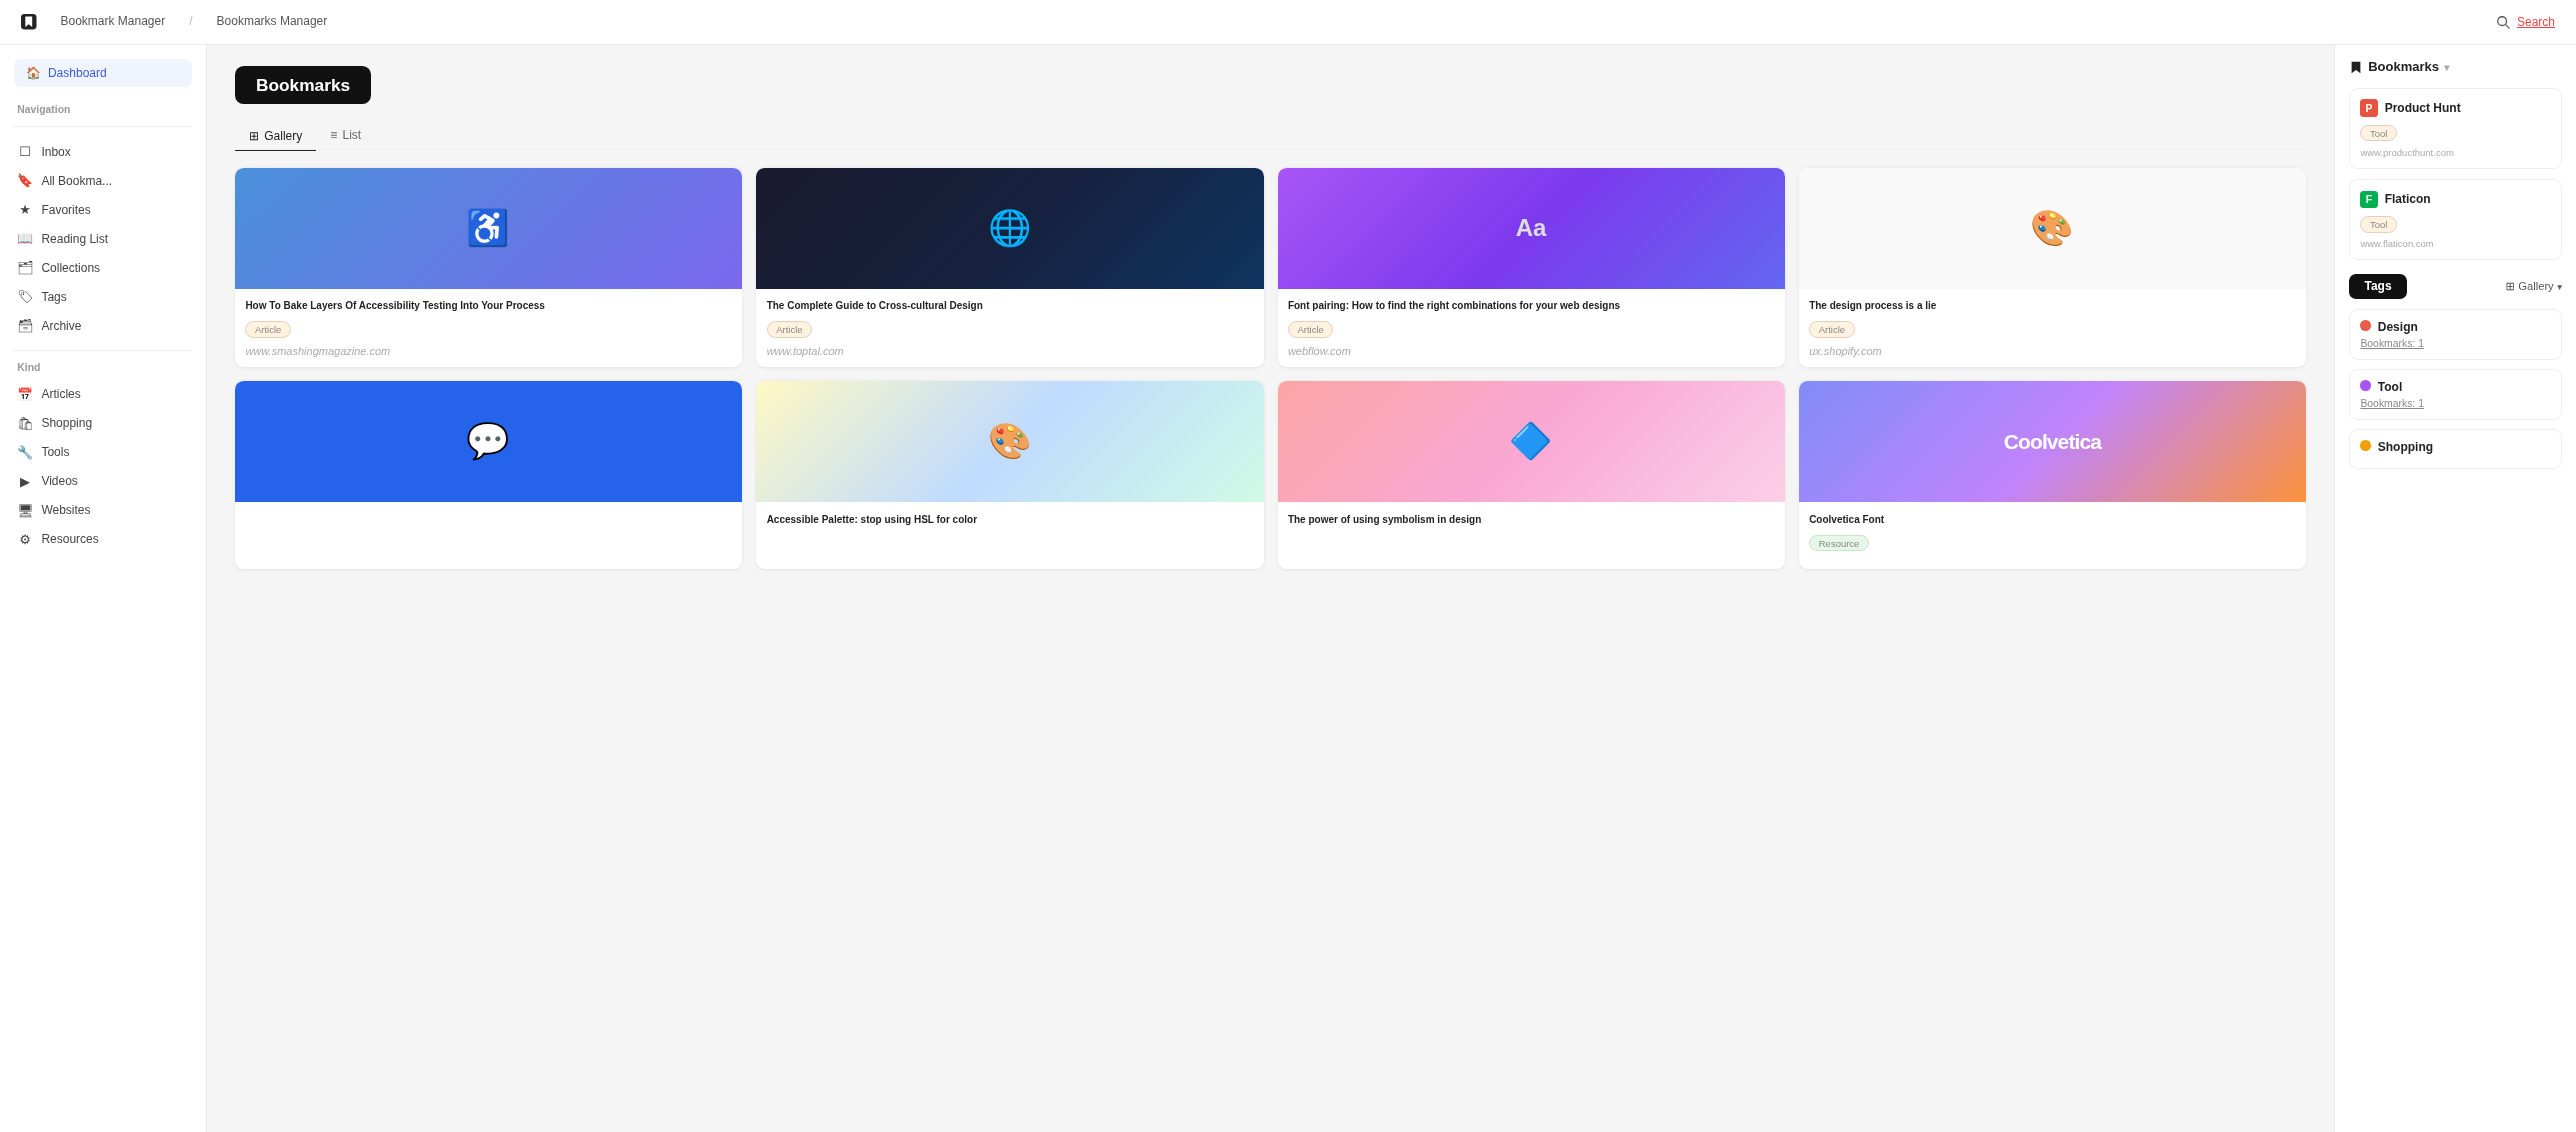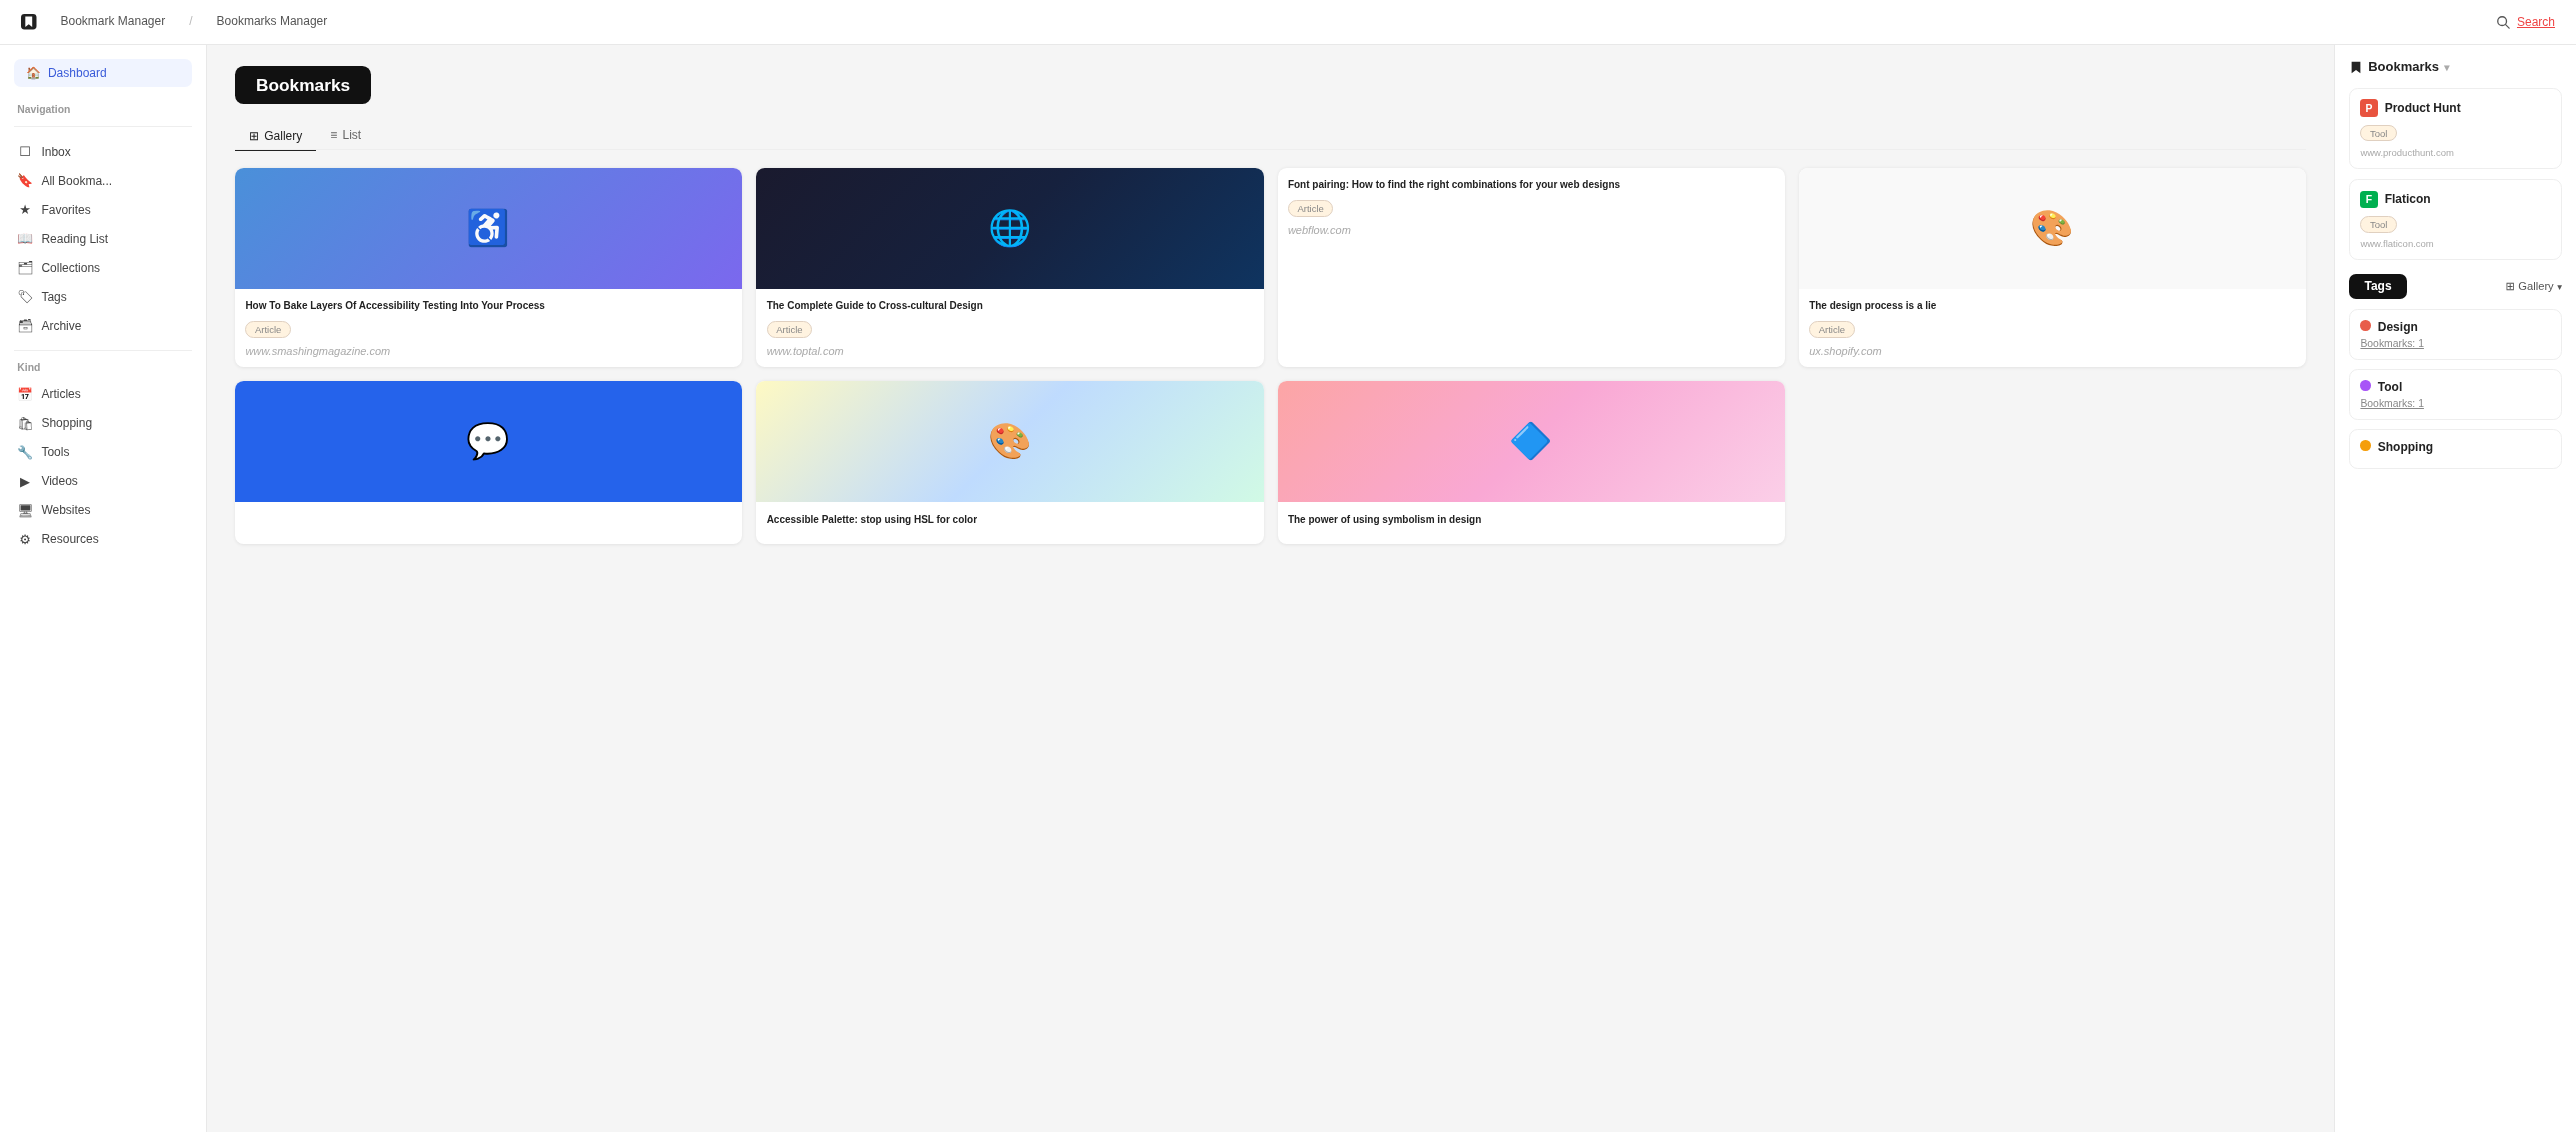--- a/index.html
+++ b/index.html
@@ -260,20 +260,23 @@
           <span class="thumb-emoji">🌐</span>
         </div>
         <div class="card-body">
           <div class="card-title">The Complete Guide to Cross-cultural Design</div>
           <div class="card-tag">Article</div>
           <div class="card-url">www.toptal.com</div>
         </div>
       </div>
 
       <div class="card">
+        <div class="card-thumb thumb-fontpairing">
+          <span class="thumb-emoji" style="font-size:24px; color:#ddd; font-weight:bold;">Aa</span>
+        </div>
         <div class="card-body">
           <div class="card-title">Font pairing: How to find the right combinations for your web designs</div>
           <div class="card-tag">Article</div>
           <div class="card-url">webflow.com</div>
         </div>
       </div>
 
       <div class="card">
         <div class="card-thumb thumb-designprocess">
           <span class="thumb-emoji">🎨</span>
@@ -302,20 +305,29 @@
 
       <div class="card">
         <div class="card-thumb thumb-symbolism">
           <span class="thumb-emoji">🔷</span>
         </div>
         <div class="card-body">
           <div class="card-title">The power of using symbolism in design</div>
         </div>
       </div>
 
+      <div class="card">
+        <div class="card-thumb thumb-coolvetica">
+          <span style="font-size:21px; color:#fff; font-weight:900; letter-spacing:-0.9px;">Coolvetica</span>
+        </div>
+        <div class="card-body">
+          <div class="card-title">Coolvetica Font</div>
+          <div class="card-tag resource">Resource</div>
+        </div>
+      </div>
 
     </div>
   </div>
 
   <div class="right-panel">
     <div class="right-panel-header">
       <svg width="14" height="14" viewBox="0 0 16 16" fill="none">
         <path d="M3 2h10v13l-5-3.5L3 15V2z" fill="#222"></path>
       </svg>
       <span>Bookmarks</span>

